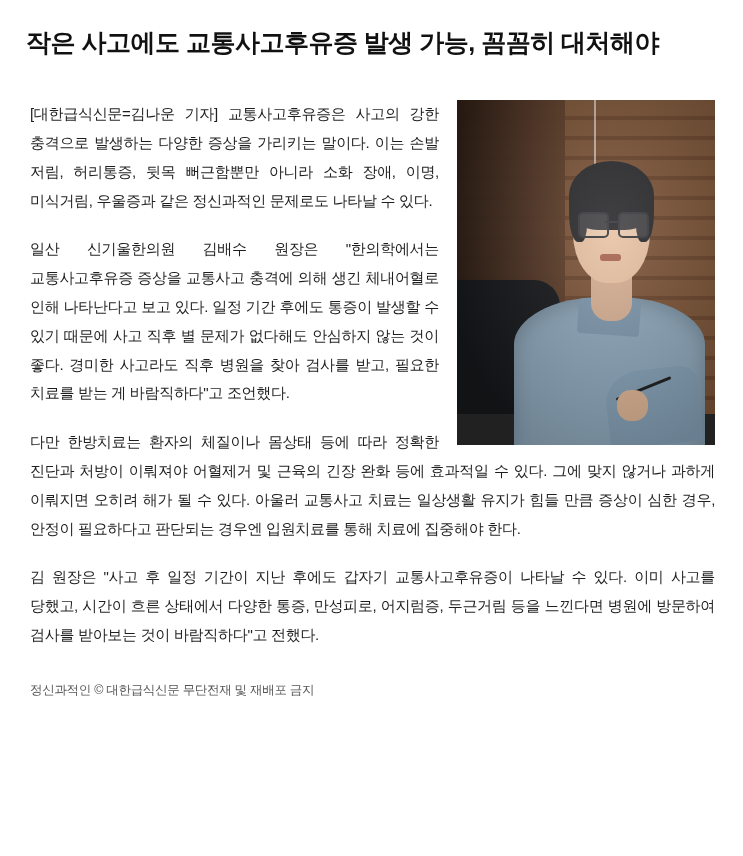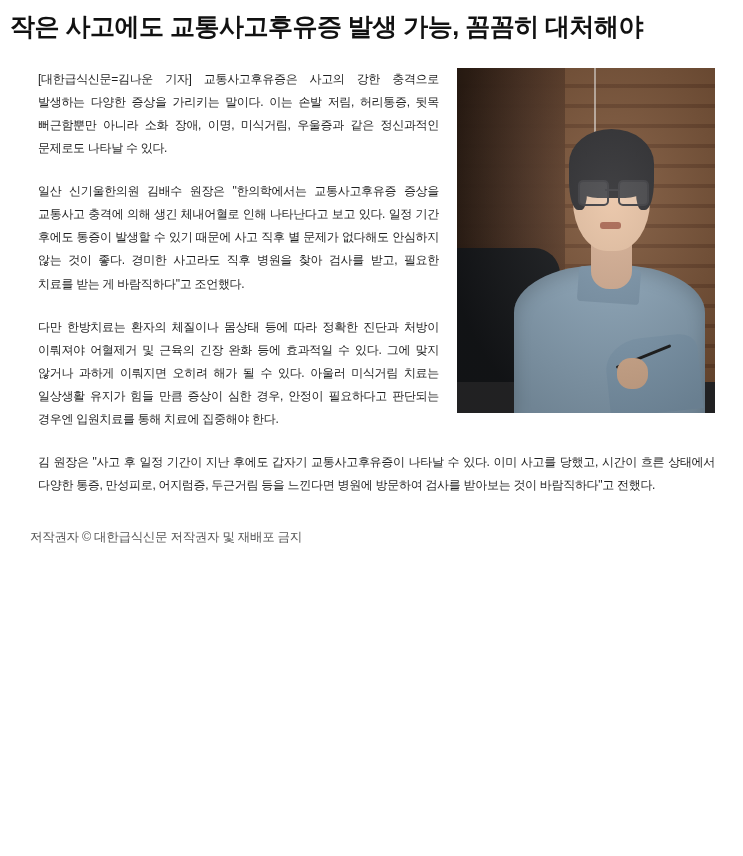--- a/index.html
+++ b/index.html
@@ -20,21 +20,21 @@
     box-sizing: border-box;
     position: relative;
   }
   .headline {
     font-size: 25px;
     font-weight: bold;
     line-height: 1.45;
     color: #111111;
     letter-spacing: -0.5px;
     padding: 8px 12px 0 10px;
-    margin: 0;
+    margin: 16px;
   }
   .article {
     padding: 24px 28px 0 30px;
   }
   .figure {
     float: right;
     width: 258px;
     margin: 0 0 10px 18px;
   }
   .photo {
@@ -213,23 +213,23 @@
   }
   .ph-shadow {
     position: absolute;
     left: 0; top: 0;
     width: 100%; height: 100%;
     background: radial-gradient(ellipse at 60% 38%, rgba(255,255,255,0.10) 0%, rgba(0,0,0,0.22) 78%);
     pointer-events: none;
   }
   
   p.body-text {
-    font-size: 12px;
+    font-size: 15px;
     line-height: 1.92;
-    margin: 0 0 20px 8px;
+    margin: 0 0 20px 0;
     color: #1e1e1e;
     text-align: justify;
     letter-spacing: -0.3px;
     word-break: keep-all;
   }
   .copyright-wrap {
     clear: both;
     padding: 12px 28px 0 30px;
   }
   .copyright {
@@ -268,22 +268,22 @@
         <div class="ph-mouth"></div>
         <div class="ph-arm"></div>
         <div class="ph-pen"></div>
         <div class="ph-hand"></div>
         <div class="ph-shadow"></div>
       </div>
     </figure>
 
     <p class="body-text">[대한급식신문=김나운 기자] 교통사고후유증은 사고의 강한 충격으로 발생하는 다양한 증상을 가리키는 말이다. 이는 손발 저림, 허리통증, 뒷목 뻐근함뿐만 아니라 소화 장애, 이명, 미식거림, 우울증과 같은 정신과적인 문제로도 나타날 수 있다.</p>
     <p class="body-text">일산 신기울한의원 김배수 원장은 "한의학에서는 교통사고후유증 증상을 교통사고 충격에 의해 생긴 체내어혈로 인해 나타난다고 보고 있다. 일정 기간 후에도 통증이 발생할 수 있기 때문에 사고 직후 별 문제가 없다해도 안심하지 않는 것이 좋다. 경미한 사고라도 직후 병원을 찾아 검사를 받고, 필요한 치료를 받는 게 바람직하다"고 조언했다.</p>
-    <p class="body-text">다만 한방치료는 환자의 체질이나 몸상태 등에 따라 정확한 진단과 처방이 이뤄져야 어혈제거 및 근육의 긴장 완화 등에 효과적일 수 있다. 그에 맞지 않거나 과하게 이뤄지면 오히려 해가 될 수 있다. 아울러 미식거림 치료는 일상생활 유지가 힘들 만큼 증상이 심한 경우, 안정이 필요하다고 판단되는 경우엔 입원치료를 통해 치료에 집중해야 한다.</p>
+    <p class="body-text">다만 한방치료는 환자의 체질이나 몸상태 등에 따라 정확한 진단과 처방이 이뤄져야 어혈제거 및 근육의 긴장 완화 등에 효과적일 수 있다. 그에 맞지 않거나 과하게 이뤄지면 오히려 해가 될 수 있다. 아울러 교통사고 치료는 일상생활 유지가 힘들 만큼 증상이 심한 경우, 안정이 필요하다고 판단되는 경우엔 입원치료를 통해 치료에 집중해야 한다.</p>
     <p class="body-text">김 원장은 "사고 후 일정 기간이 지난 후에도 갑자기 교통사고후유증이 나타날 수 있다. 이미 사고를 당했고, 시간이 흐른 상태에서 다양한 통증, 만성피로, 어지럼증, 두근거림 등을 느낀다면 병원에 방문하여 검사를 받아보는 것이 바람직하다"고 전했다.</p>
 
   </div>
 
   <div class="copyright-wrap">
-    <p class="copyright">저작권자 © 대한급식신문 저작권자 및 재배포 금지</p>
+    <p class="copyright">정신과적인 © 대한급식신문 무단전재 및 재배포 금지</p>
   </div>
 
 </div>
 
 </body></html>

